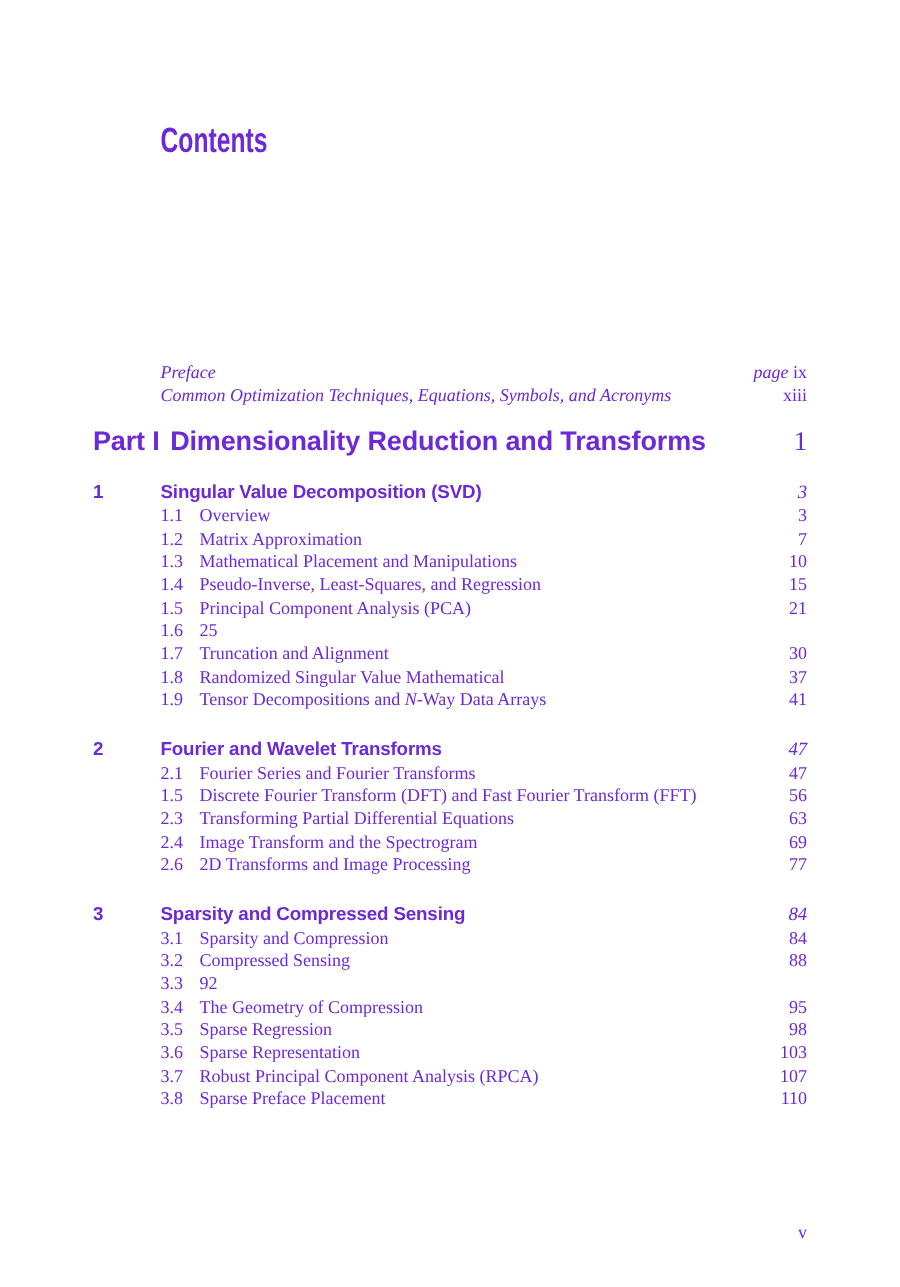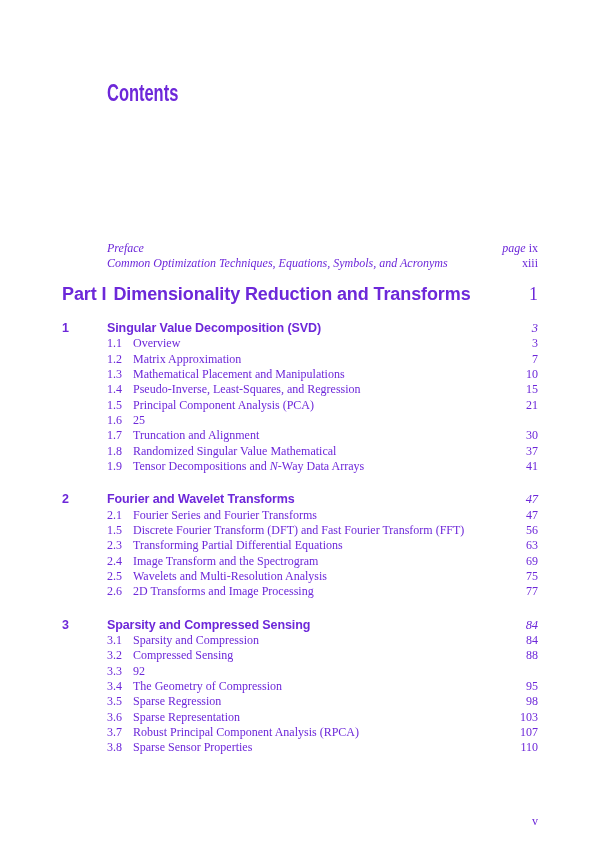--- a/index.html
+++ b/index.html
@@ -160,25 +160,20 @@
       <span class="sec-num">2.3</span>
       <span class="fill">Transforming Partial Differential Equations</span>
       <span class="pagenum">63</span>
     </div>
     <div class="row sec">
       <span class="sec-num">2.4</span>
       <span class="fill">Image Transform and the Spectrogram</span>
       <span class="pagenum">69</span>
     </div>
     <div class="row sec">
-      <span class="sec-num">2.5</span>
-      <span class="fill">Wavelets and Multi-Resolution Analysis</span>
-      <span class="pagenum">75</span>
-    </div>
-    <div class="row sec">
       <span class="sec-num">2.6</span>
       <span class="fill">2D Transforms and Image Processing</span>
       <span class="pagenum">77</span>
     </div>
 
     <div class="row chap gap-ch">
       <span class="ch-num">3</span>
       <span class="fill">Sparsity and Compressed Sensing</span>
       <span class="pagenum it">84</span>
     </div>
@@ -211,21 +206,21 @@
       <span class="fill">Sparse Representation</span>
       <span class="pagenum">103</span>
     </div>
     <div class="row sec">
       <span class="sec-num">3.7</span>
       <span class="fill">Robust Principal Component Analysis (RPCA)</span>
       <span class="pagenum">107</span>
     </div>
     <div class="row sec">
       <span class="sec-num">3.8</span>
-      <span class="fill">Sparse Sensor Properties</span>
+      <span class="fill">Sparse Preface Placement</span>
       <span class="pagenum">110</span>
     </div>
 
   </div>
 
   <div class="folio">v</div>
 
 </div>
 
 </body></html>

